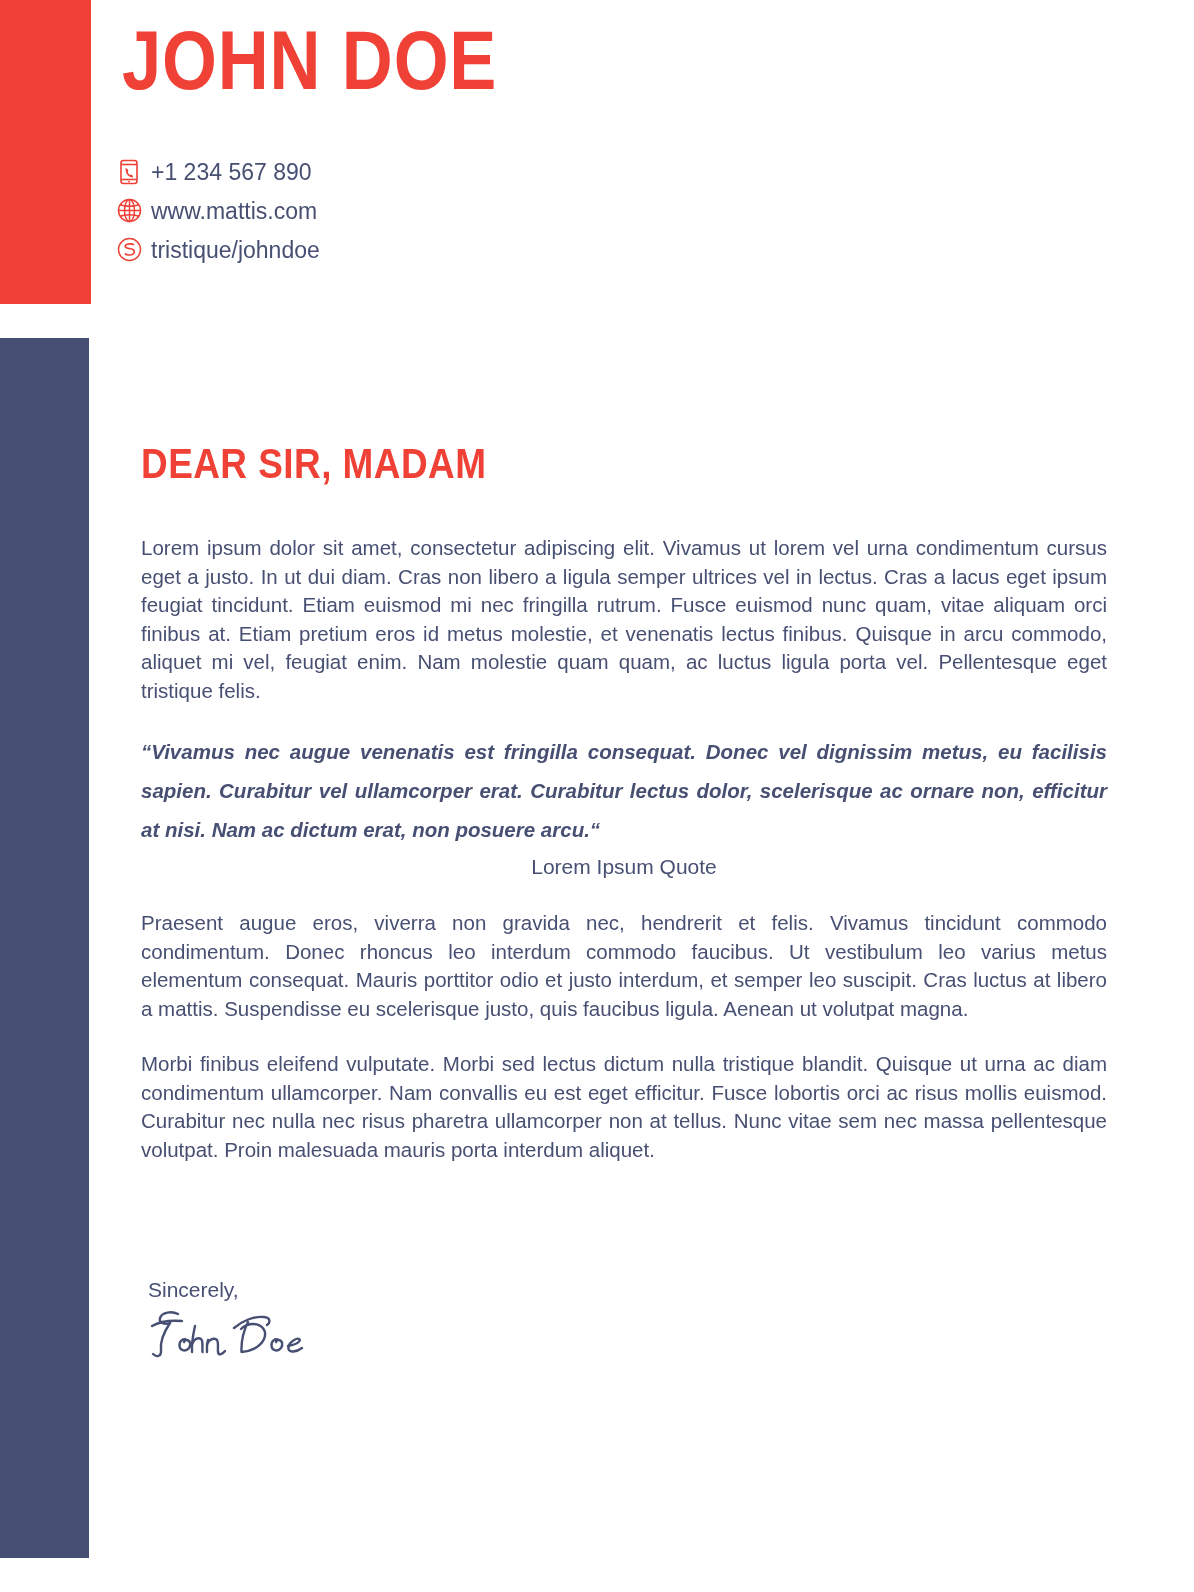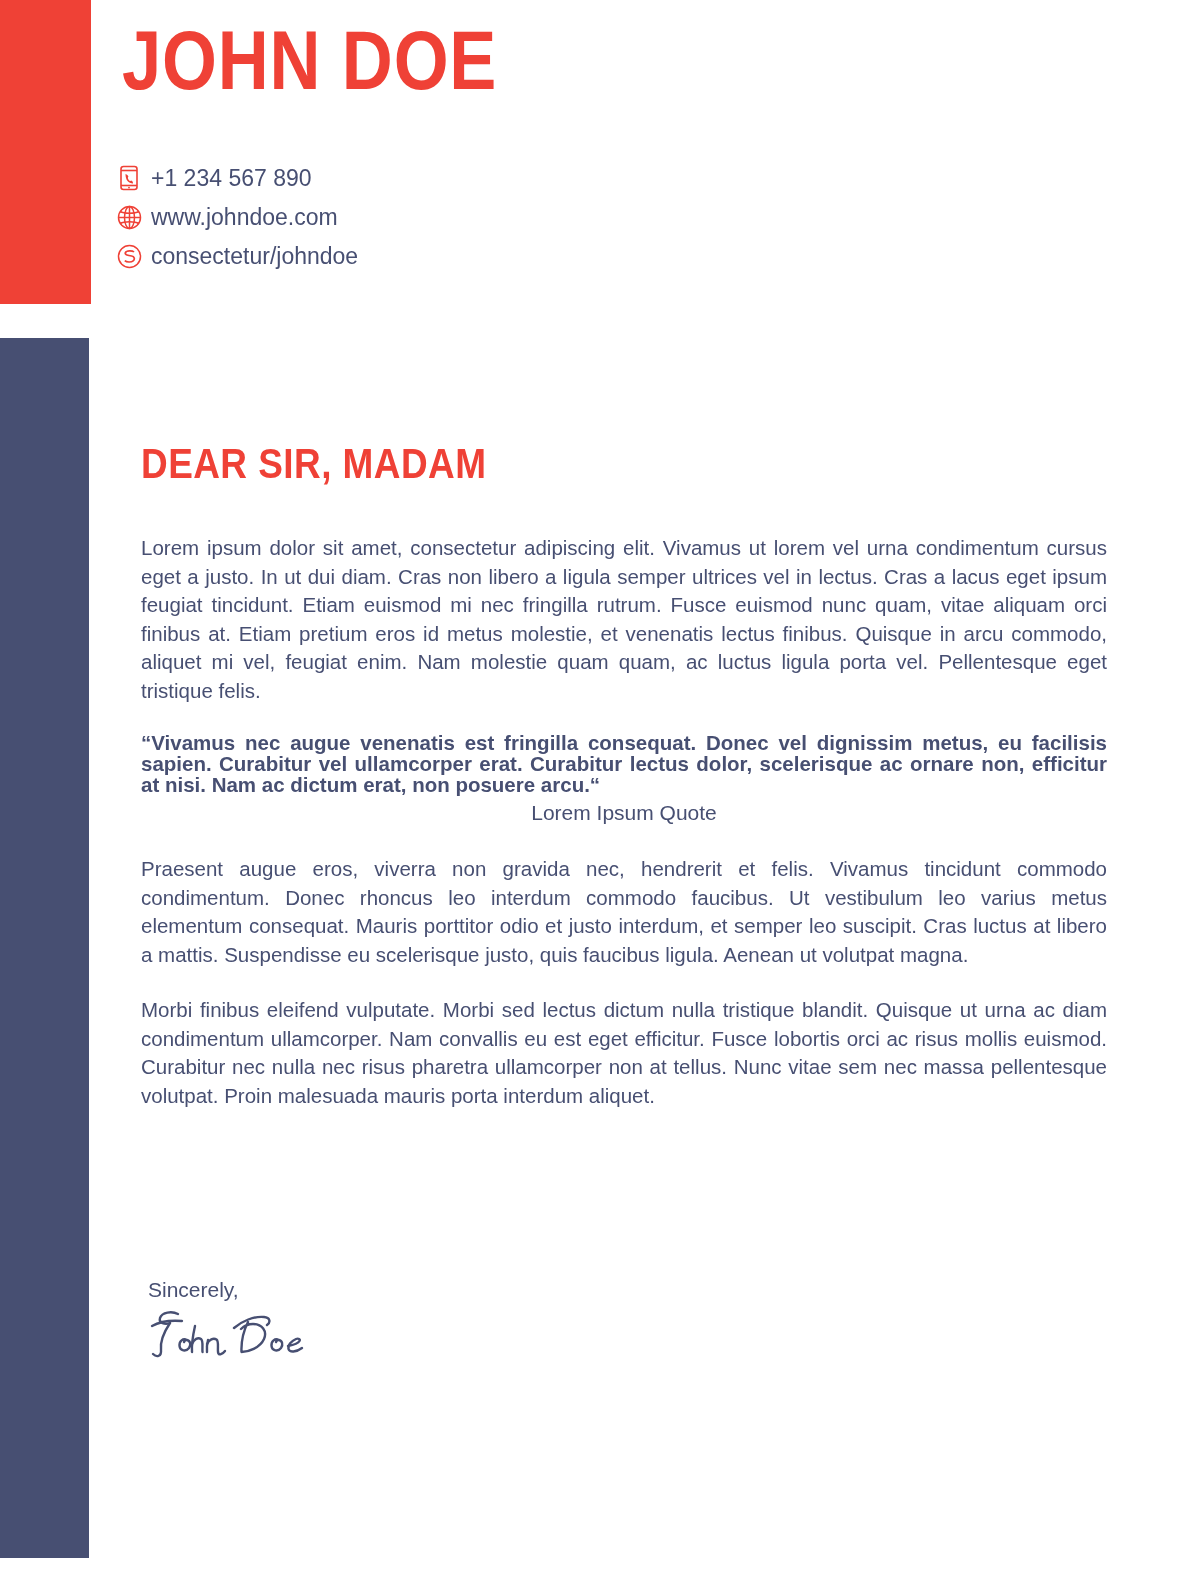--- a/index.html
+++ b/index.html
@@ -60,21 +60,21 @@
   }
 
   .contacts {
     position: absolute;
     left: 116px;
     top: 152px;
     width: 600px;
   }
   .contact-row {
     display: flex;
-    align-items: flex-end;
+    align-items: center;
     height: 39px;
   }
   .contact-icon {
     width: 26px;
     height: 26px;
     flex: 0 0 26px;
     display: flex;
     align-items: center;
     justify-content: center;
     margin-right: 9px;
@@ -110,23 +110,24 @@
   .para {
     font-family: "Liberation Sans", sans-serif;
     font-size: 20.5px;
     line-height: 28.5px;
     color: #474f72;
     text-align: justify;
     margin: 0 0 27px 0;
   }
   .quote {
     font-family: "Liberation Sans", sans-serif;
+    font-style: italic;
     font-weight: 600;
     font-size: 20.5px;
-    line-height: 21px;
+    line-height: 39px;
     color: #474f72;
     text-align: justify;
     margin: 12px 0 4px 0;
   }
   .quote-author {
     font-family: "Liberation Sans", sans-serif;
     font-size: 21px;
     line-height: 28px;
     color: #474f72;
     text-align: center;
@@ -187,31 +188,31 @@
       <span class="contact-icon">
         <svg width="25" height="25" viewBox="0 0 25 25" fill="none" stroke="#ef4136" stroke-width="1.5">
           <circle cx="12.5" cy="12.5" r="11"></circle>
           <ellipse cx="12.5" cy="12.5" rx="5" ry="11"></ellipse>
           <line x1="1.5" y1="12.5" x2="23.5" y2="12.5"></line>
           <path d="M3.2 6.5 C7 8.8, 18 8.8, 21.8 6.5"></path>
           <path d="M3.2 18.5 C7 16.2, 18 16.2, 21.8 18.5"></path>
           <line x1="12.5" y1="1.5" x2="12.5" y2="23.5"></line>
         </svg>
       </span>
-      <span class="contact-text">www.johndoe.com</span>
+      <span class="contact-text">www.mattis.com</span>
     </div>
 
     <div class="contact-row">
       <span class="contact-icon">
         <svg width="25" height="25" viewBox="0 0 25 25" fill="none" stroke="#ef4136" stroke-width="1.5">
           <circle cx="12.5" cy="12.5" r="11"></circle>
           <path d="M17 8 C15.5 6.4, 9.5 6.2, 8.4 8.6 C7.4 10.9, 11.6 11.6, 14.6 12 C17.6 12.4, 18 15.4, 16.2 16.9 C14.4 18.4, 9.6 18.4, 7.8 16.6" stroke-width="1.7"></path>
         </svg>
       </span>
-      <span class="contact-text">consectetur/johndoe</span>
+      <span class="contact-text">tristique/johndoe</span>
     </div>
 
   </div>
 
   <div class="letter">
     <div class="salutation">DEAR SIR, MADAM</div>
     <p class="para">Lorem ipsum dolor sit amet, consectetur adipiscing elit. Vivamus ut lorem vel urna condimentum cursus eget a justo. In ut dui diam. Cras non libero a ligula semper ultrices vel in lectus. Cras a lacus eget ipsum feugiat tincidunt. Etiam euismod mi nec fringilla rutrum. Fusce euismod nunc quam, vitae aliquam orci finibus at. Etiam pretium eros id metus molestie, et venenatis lectus finibus. Quisque in arcu commodo, aliquet mi vel, feugiat enim. Nam molestie quam quam, ac luctus ligula porta vel. Pellentesque eget tristique felis.</p>
     <p class="quote">“Vivamus nec augue venenatis est fringilla consequat. Donec vel dignissim metus, eu facilisis sapien. Curabitur vel ullamcorper erat. Curabitur lectus dolor, scelerisque ac ornare non, efficitur at nisi. Nam ac dictum erat, non posuere arcu.“</p>
     <p class="quote-author">Lorem Ipsum Quote</p>
     <p class="para">Praesent augue eros, viverra non gravida nec, hendrerit et felis. Vivamus tincidunt commodo condimentum. Donec rhoncus leo interdum commodo faucibus. Ut vestibulum leo varius metus elementum consequat. Mauris porttitor odio et justo interdum, et semper leo suscipit. Cras luctus at libero a mattis. Suspendisse eu scelerisque justo, quis faucibus ligula. Aenean ut volutpat magna.</p>

